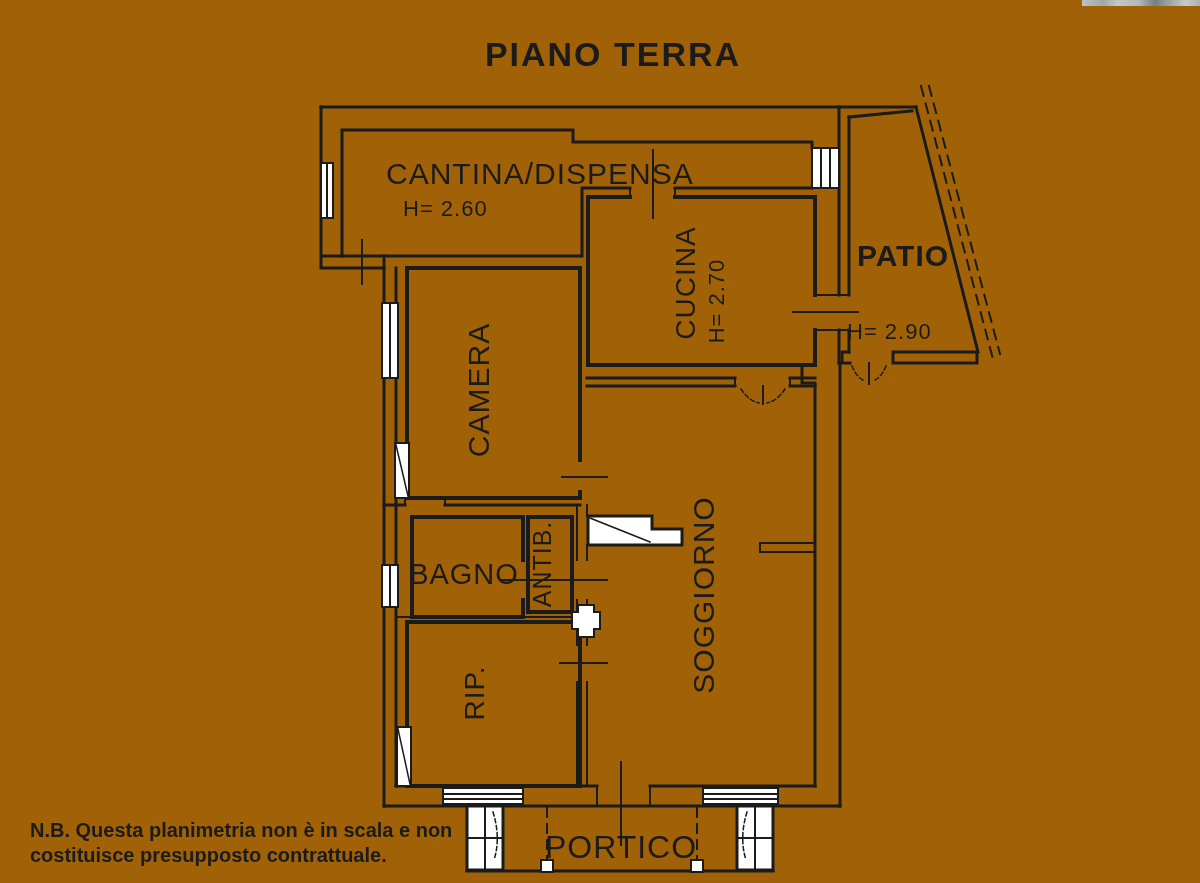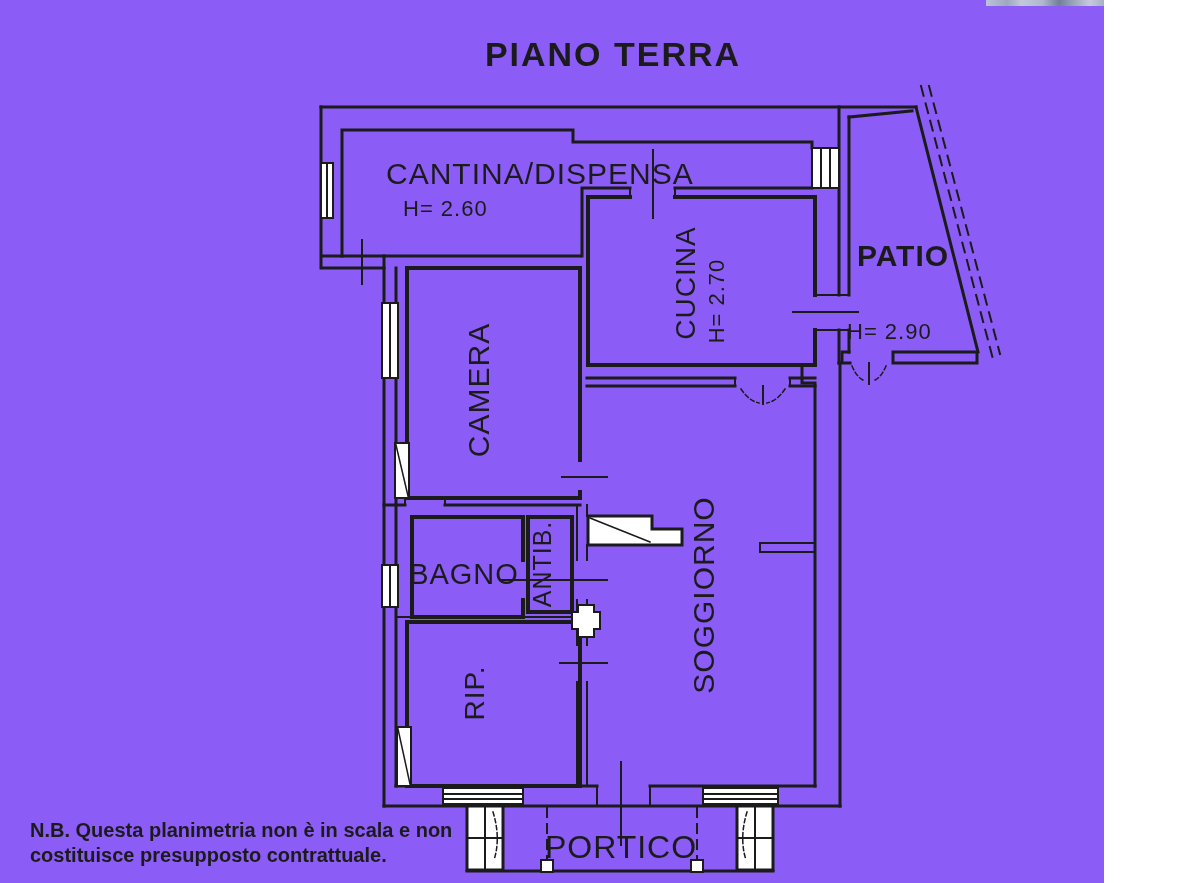--- a/index.html
+++ b/index.html
@@ -1,20 +1,20 @@
 <!DOCTYPE html>
 <html><head>
 <meta charset="utf-8">
 <style>
   html, body { margin: 0; padding: 0; background: #ffffff; }
   .page {
     position: relative;
-    width: 1104px;
+    width: 1200px;
     height: 883px;
-    background: #8b5cf6;
+    background: #a16207;
     overflow: hidden;
     font-family: "Liberation Sans", sans-serif;
   }
   svg { position: absolute; inset: 0; }
   svg { font-family: "Liberation Sans", sans-serif; }
   .walls   { stroke: #1b1b1b; fill: none; stroke-width: 3; stroke-linecap: square; }
   .thick   { stroke-width: 4; }
   .thin    { stroke-width: 2; }
   .hair    { stroke-width: 1.5; }
   .whitefill { fill: #ffffff; }

